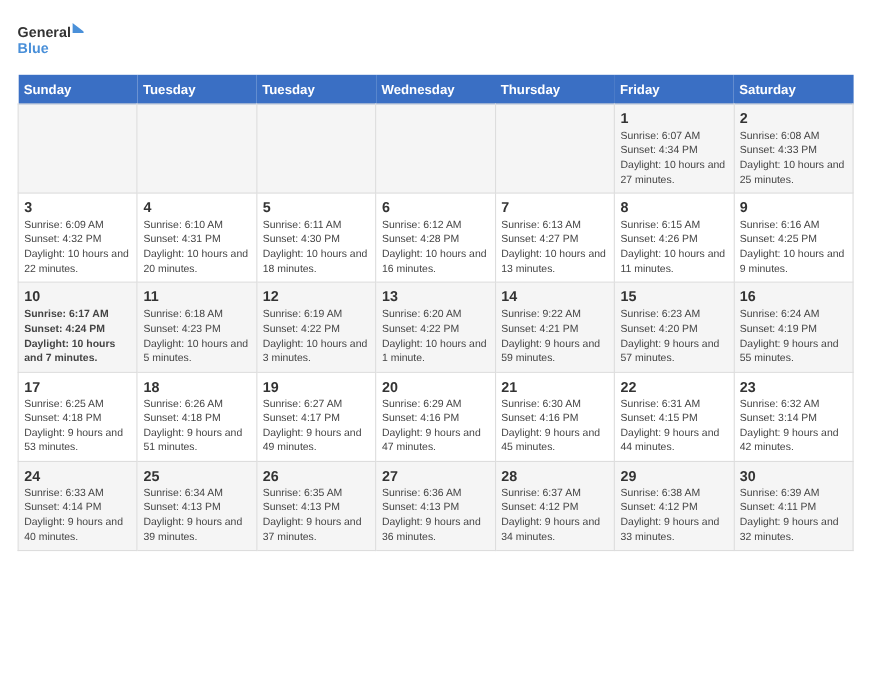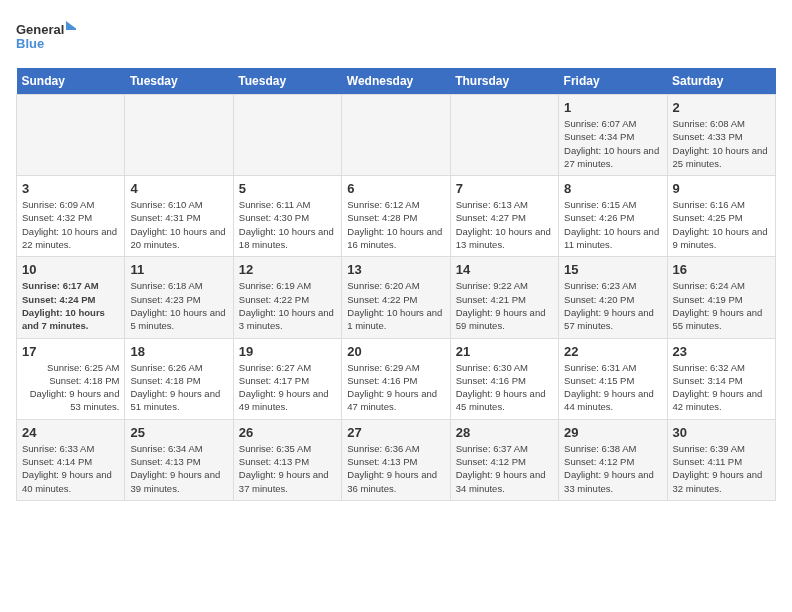--- a/index.html
+++ b/index.html
@@ -208,21 +208,21 @@
         <td>
           <span class="day-number">16</span>
           <div class="day-info" style="white-space: pre-line;">Sunrise: 6:24 AM
 Sunset: 4:19 PM
 Daylight: 9 hours and 55 minutes.</div>
         </td>
       </tr>
       <tr>
         <td>
           <span class="day-number">17</span>
-          <div class="day-info" style="white-space: pre-line; text-align: right;">Sunrise: 6:25 AM
+          <div class="day-info" style="white-space: pre-line;">Sunrise: 6:25 AM
 Sunset: 4:18 PM
 Daylight: 9 hours and 53 minutes.</div>
         </td>
         <td>
           <span class="day-number">18</span>
           <div class="day-info" style="white-space: pre-line;">Sunrise: 6:26 AM
 Sunset: 4:18 PM
 Daylight: 9 hours and 51 minutes.</div>
         </td>
         <td>

